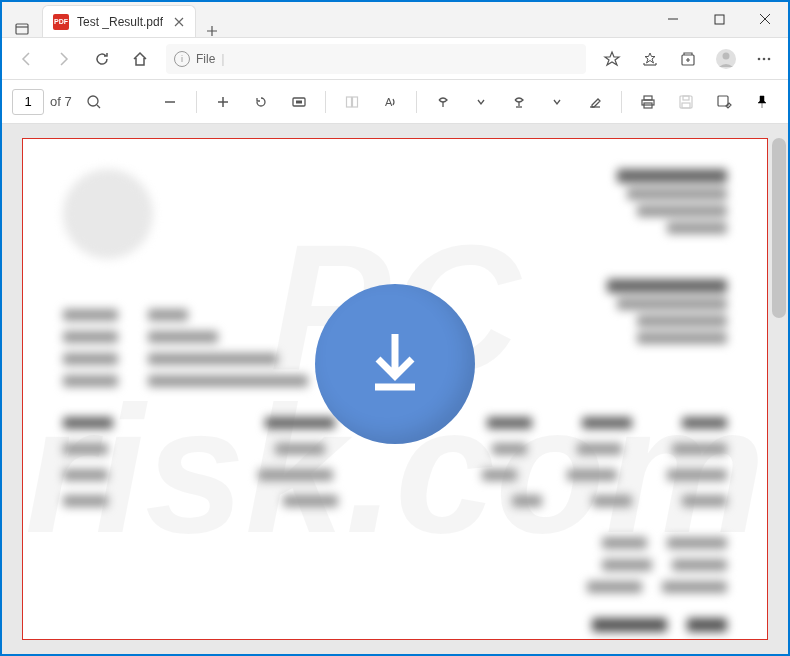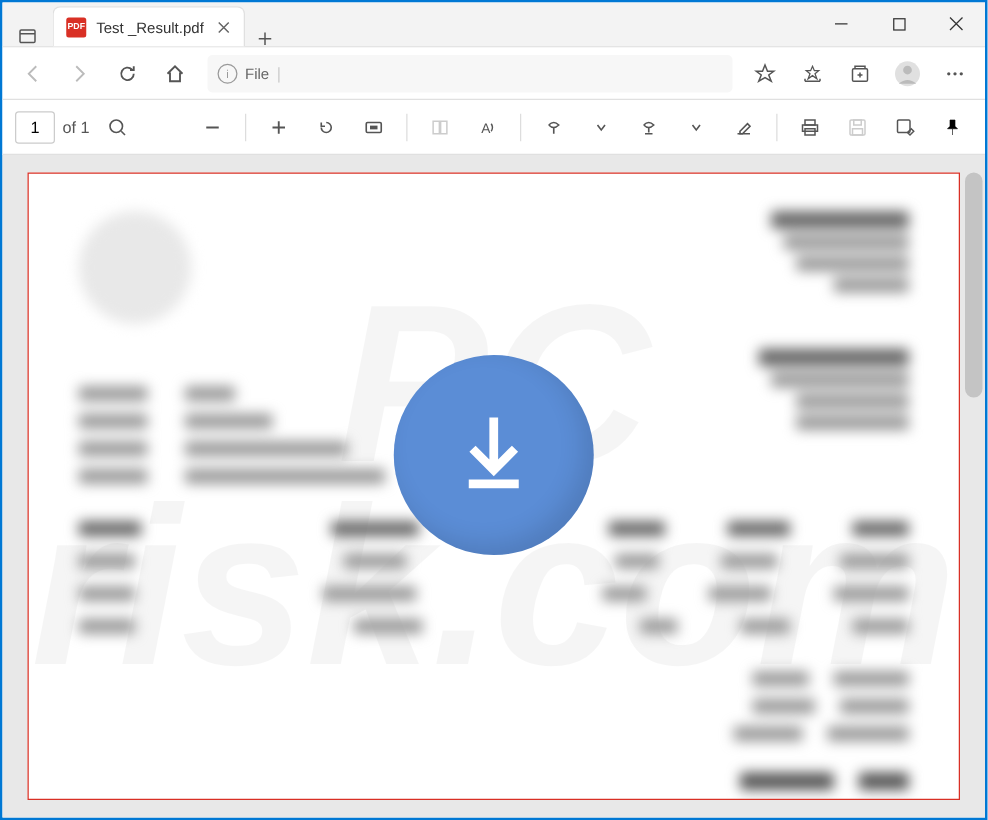--- a/index.html
+++ b/index.html
@@ -155,21 +155,21 @@
       <svg width="18" height="18" viewBox="0 0 18 18">
           <circle cx="4" cy="9" r="1.3" fill="currentColor"></circle>
           <circle cx="9" cy="9" r="1.3" fill="currentColor"></circle>
           <circle cx="14" cy="9" r="1.3" fill="currentColor"></circle>
         </svg>
     </div>
   </div>
 
   <div class="toolbar">
     <input class="page-input" value="1" style="">
-    <span class="page-of">of 1</span>
+    <span class="page-of">of 7</span>
     <div class="tool-btn">
       <svg width="16" height="16" viewBox="0 0 16 16">
           <circle cx="7" cy="7" r="5" fill="none" stroke="currentColor" stroke-width="1.3"></circle>
           <line x1="11" y1="11" x2="14" y2="14" stroke="currentColor" stroke-width="1.3"></line>
         </svg>
     </div>
     <div class="spacer" style="max-width:60px"></div>
     <div class="tool-btn">
       <svg width="16" height="16" viewBox="0 0 16 16">
           <line x1="3" y1="8" x2="13" y2="8" stroke="currentColor" stroke-width="1.5"></line>

